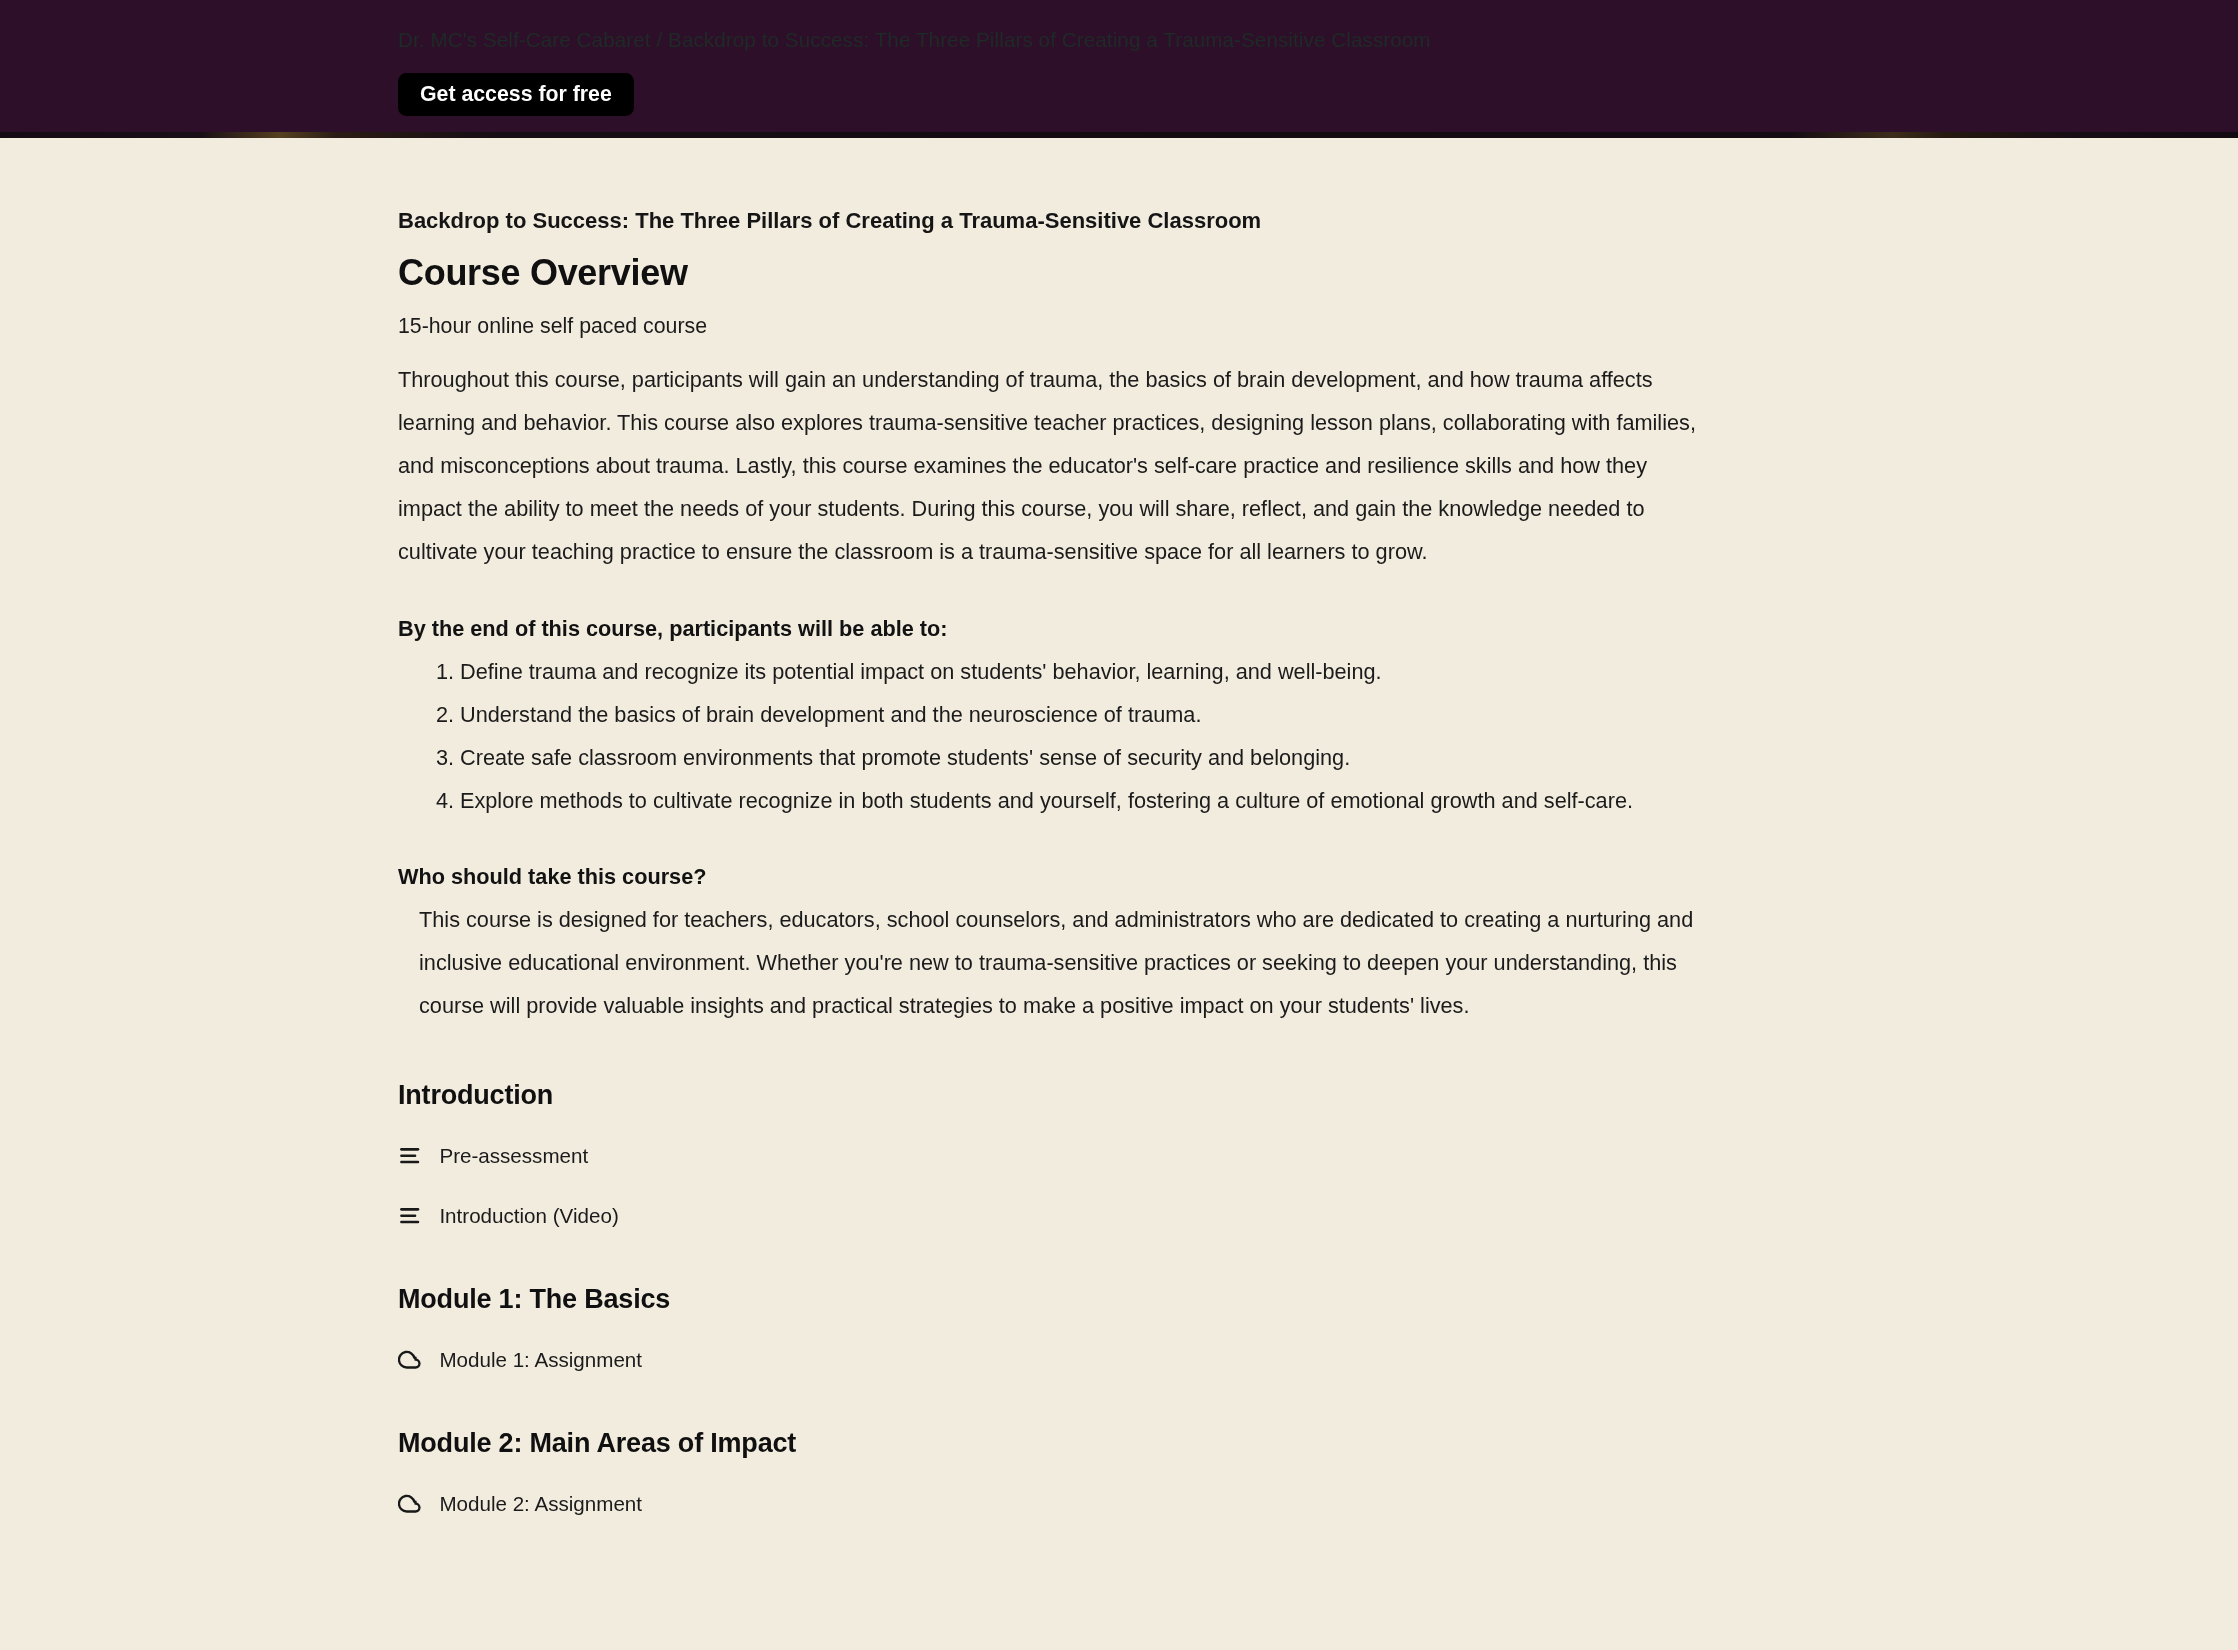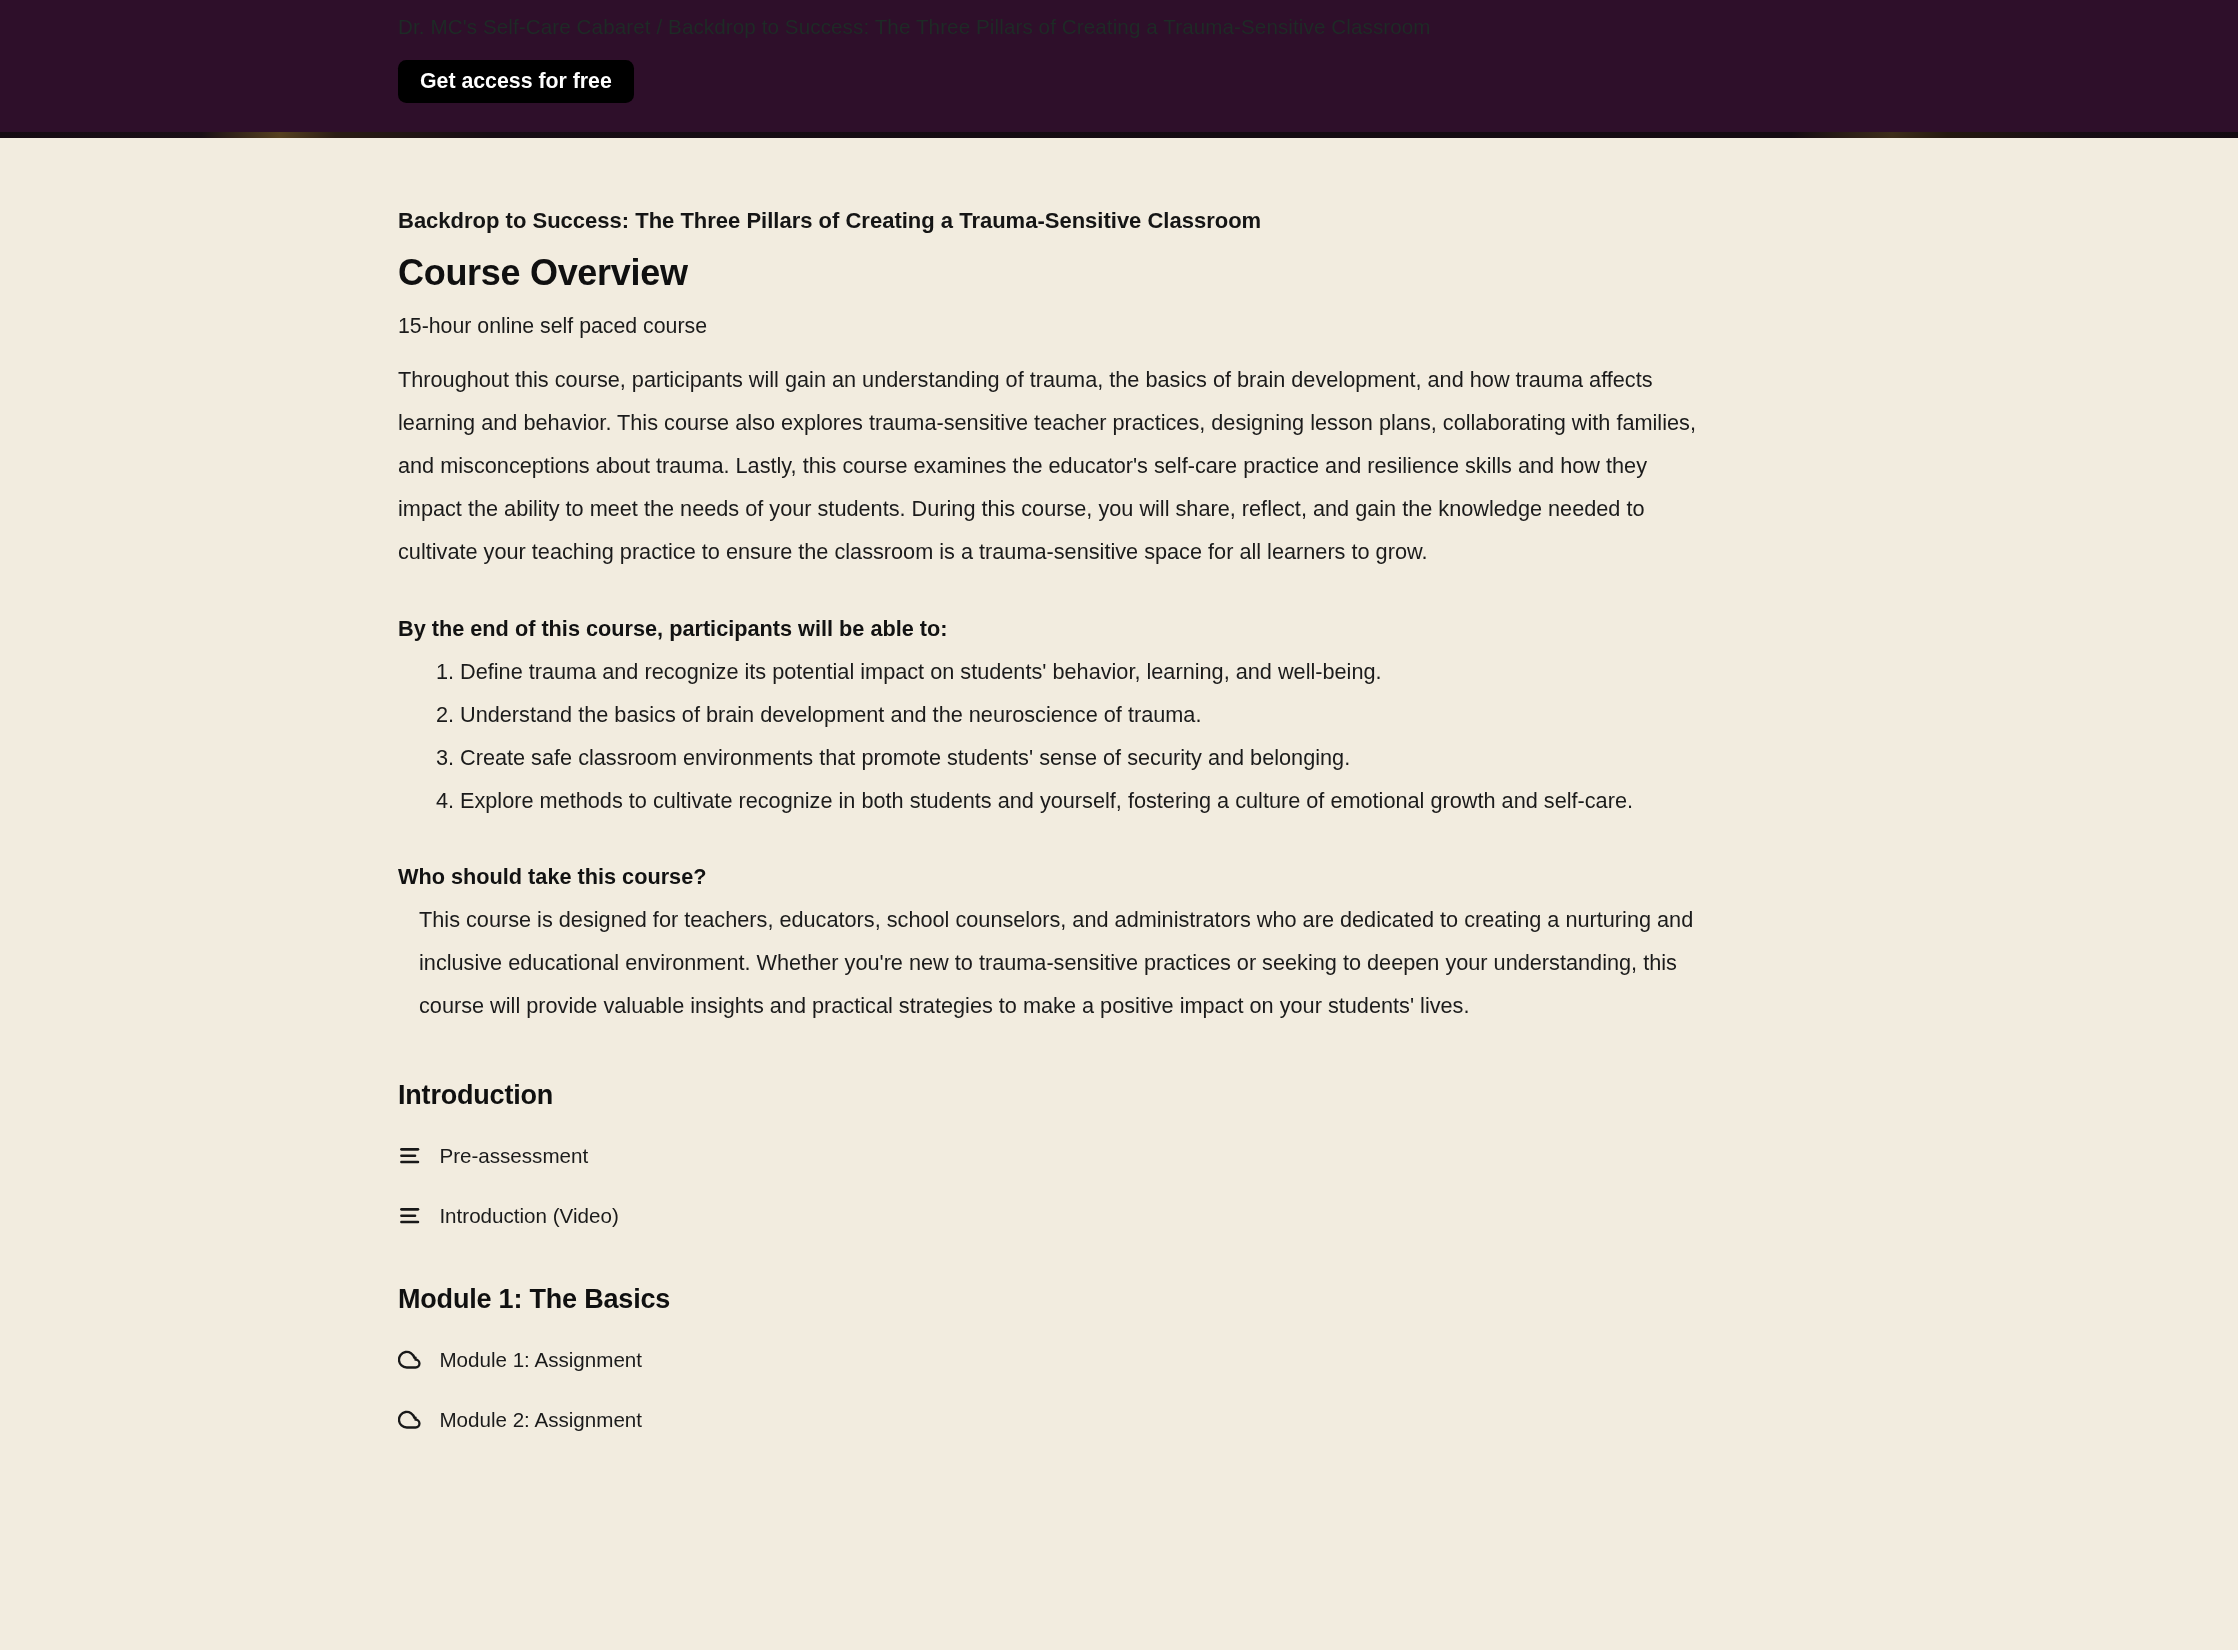--- a/index.html
+++ b/index.html
@@ -13,21 +13,21 @@
 
   
   .site-header {
     position: relative;
     width: 100%;
     height: 138px;
     background: #2e0f2a;
     padding-left: 398px;
   }
   .breadcrumb {
-    padding-top: 13px;
+    padding-top: 26px;
     font-size: 20.6px;
     line-height: 27.5px;
     color: #1e2a26;
     letter-spacing: 0.1px;
     white-space: nowrap;
   }
   .cta-button {
     display: inline-block;
     margin-top: 19px;
     background: #000000;
@@ -183,20 +183,21 @@
 
   <div class="lecture">
     <span class="icon">
       <svg viewBox="0 0 24 24" fill="none" stroke="#191919" stroke-width="2.4" stroke-linecap="round" stroke-linejoin="round">
         <path d="M18 10h-1.26A8 8 0 1 0 9 20h9a4 4 0 0 0 0-8z"></path>
       </svg>
     </span>
     <span class="lecture-label">Module 1: Assignment</span>
   </div>
 
+  <h2 class="section-heading">Module 2: Main Areas of Impact</h2>
 
   <div class="lecture">
     <span class="icon">
       <svg viewBox="0 0 24 24" fill="none" stroke="#191919" stroke-width="2.4" stroke-linecap="round" stroke-linejoin="round">
         <path d="M18 10h-1.26A8 8 0 1 0 9 20h9a4 4 0 0 0 0-8z"></path>
       </svg>
     </span>
     <span class="lecture-label">Module 2: Assignment</span>
   </div>
 

